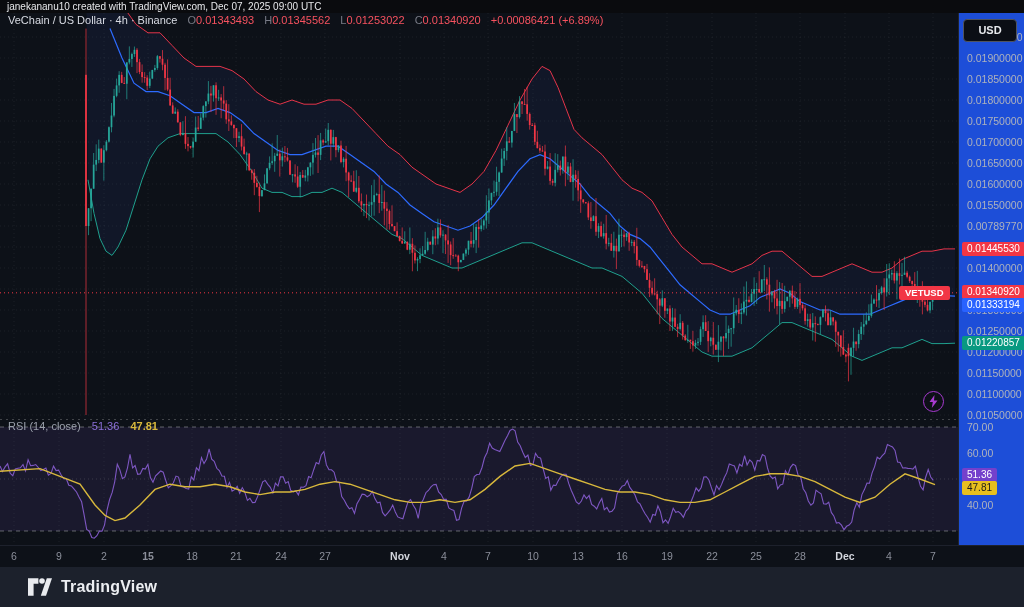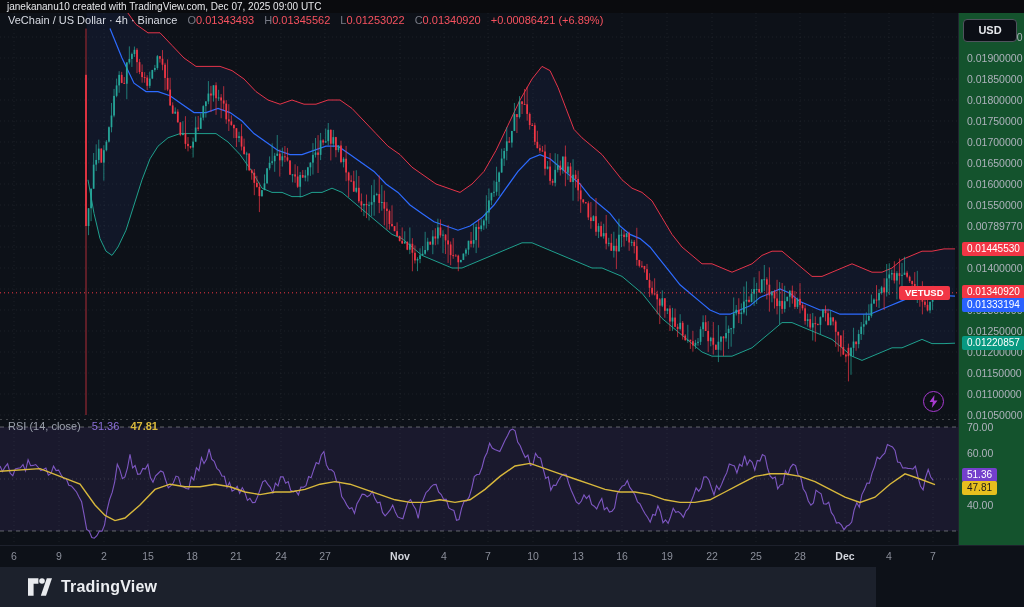--- a/index.html
+++ b/index.html
@@ -18,41 +18,41 @@
   .legend .chg{color:#f7525f;margin-left:7px;}
   .legend .t{color:#d8dbe3;}
   .legend .bb-t{color:#9aa0ab;}
   .legend .bb-basis{color:#3d7bff;margin-left:8px;}
   .legend .bb-upper{color:#f7525f;margin-left:8px;}
   .legend .bb-lower{color:#2fbfa4;margin-left:8px;}
   .legend .rsi-t{color:#9aa0ab;}
   .legend .rsi-v{color:#8b6fd8;margin-left:8px;}
   .legend .rsi-ma{color:#d8b83c;margin-left:8px;font-weight:bold;}
   
-  .price-axis{position:absolute;left:958px;top:13px;width:66px;height:532px;background:#14532d;
+  .price-axis{position:absolute;left:958px;top:13px;width:66px;height:532px;background:#1d4ed8;
     border-left:1px solid #20242f;z-index:10;}
   .pa-label{position:absolute;left:8px;font-size:10.5px;color:#aeb2bc;white-space:nowrap;}
   .pa-badge{position:absolute;left:3px;height:14px;line-height:14px;border-radius:2px;
     font-size:10px;padding:0 5px;white-space:nowrap;z-index:5;}
   .usd-btn{position:absolute;left:4px;top:6px;width:52px;height:21px;background:#0b0e15;
     border:1px solid #50545e;border-radius:4px;color:#e8eaee;font-size:11px;font-weight:bold;
     text-align:center;line-height:21px;z-index:6;cursor:pointer;}
   
   .time-axis{position:absolute;left:0;top:545px;width:1024px;height:22px;background:#0d1118;
     border-top:1px solid #1d212c;z-index:10;}
   .ta-label{position:absolute;top:4px;transform:translateX(-50%);font-size:10.5px;color:#8b8f9a;}
   .ta-label.major{color:#d3d6dd;font-weight:bold;}
   
   .symbol-pill{position:absolute;left:899px;top:286px;height:14px;line-height:14px;background:#f23645;
     color:#fff;font-size:9.5px;font-weight:bold;border-radius:2px;padding:0 6px;z-index:15;}
   .flash-btn{position:absolute;left:923px;top:391px;width:21px;height:21px;border:1.5px solid #a93bd2;
     border-radius:50%;box-sizing:border-box;z-index:15;display:flex;align-items:center;
     justify-content:center;cursor:pointer;background:rgba(13,17,24,.6);}
   
-  .bottom-bar{position:absolute;left:0;top:567px;width:876px;height:40px;background:#1c212c;
+  .bottom-bar{position:absolute;left:0;top:567px;width:1024px;height:40px;background:#1c212c;
     display:flex;align-items:center;z-index:25;}
   .brand{display:flex;align-items:center;gap:9px;margin-left:28px;cursor:pointer;}
   .brand-name{color:#eceef2;font-size:16px;font-weight:bold;letter-spacing:.2px;}
 </style>
 </head>
 <body>
 
 <div class="app">
 
   <div class="attribution">
@@ -851,21 +851,21 @@
       <div class="pa-badge" style="top: 285px; background: rgb(41, 98, 255); color: rgb(255, 255, 255);">0.01333194</div>
       <div class="pa-badge" style="top: 323px; background: rgb(8, 153, 129); color: rgb(255, 255, 255);">0.01220857</div>
       <div class="pa-badge" style="top: 455px; background: rgb(116, 64, 204); color: rgb(255, 255, 255);">51.36</div>
       <div class="pa-badge" style="top: 468px; background: rgb(231, 191, 30); color: rgb(28, 28, 28);">47.81</div>
     </div>
 
   <div class="time-axis" id="time-axis">
       <div class="ta-label" style="left: 14px;">6</div>
       <div class="ta-label" style="left: 59px;">9</div>
       <div class="ta-label" style="left: 104px;">2</div>
-      <div class="ta-label" style="left: 148px;">15</div>
+      <div class="ta-label" style="left: 148px; font-weight: bold;">15</div>
       <div class="ta-label" style="left: 192px;">18</div>
       <div class="ta-label" style="left: 236px;">21</div>
       <div class="ta-label" style="left: 281px;">24</div>
       <div class="ta-label" style="left: 325px;">27</div>
       <div class="ta-label major" style="left: 400px;">Nov</div>
       <div class="ta-label" style="left: 444px;">4</div>
       <div class="ta-label" style="left: 488px;">7</div>
       <div class="ta-label" style="left: 533px;">10</div>
       <div class="ta-label" style="left: 578px;">13</div>
       <div class="ta-label" style="left: 622px;">16</div>

